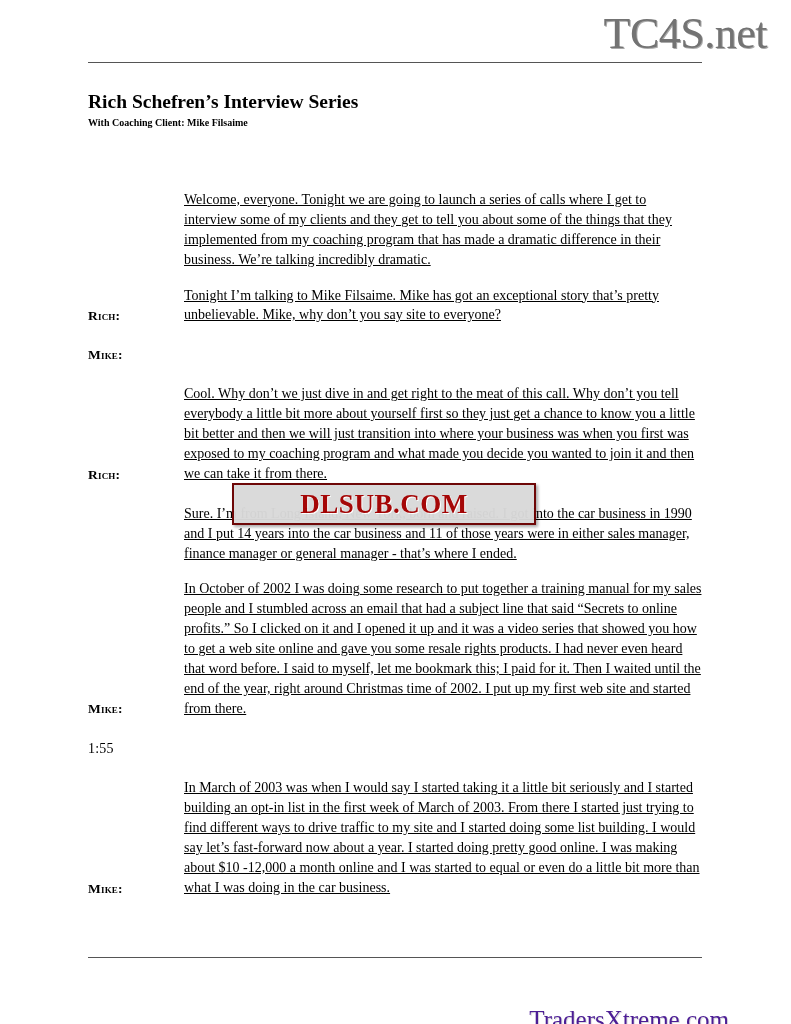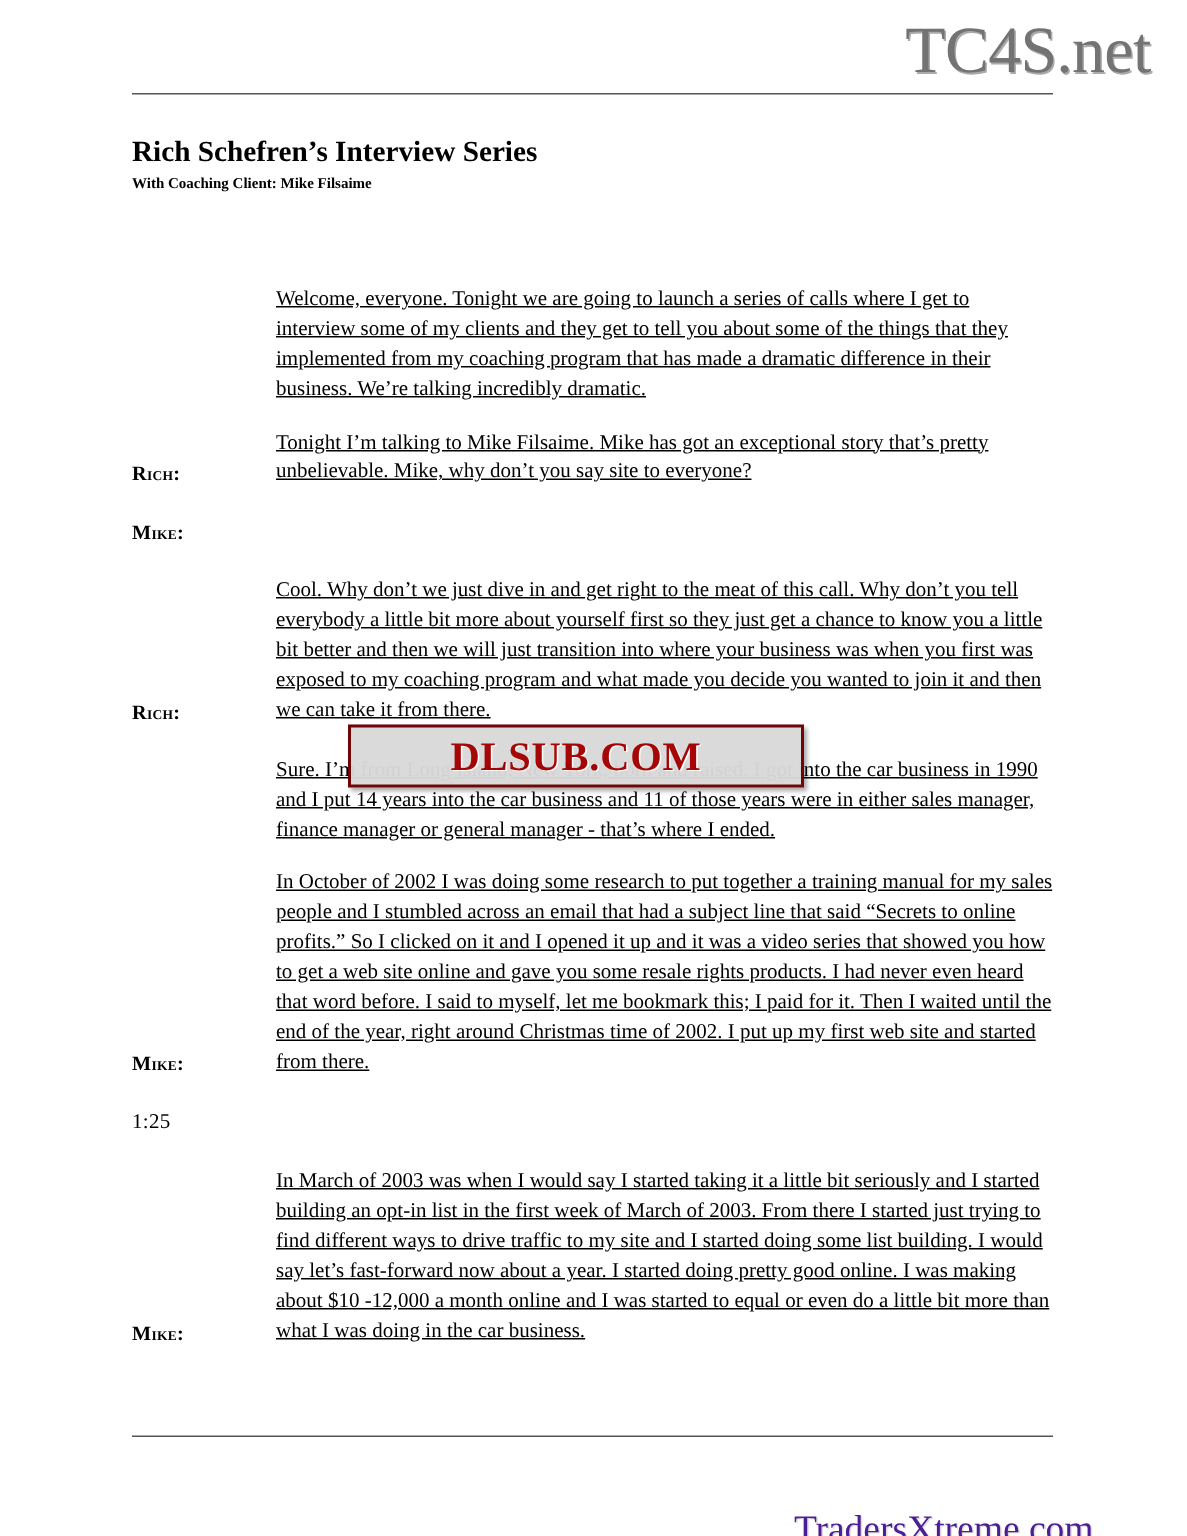--- a/index.html
+++ b/index.html
@@ -189,21 +189,21 @@
 
     <div class="entry">
       <div class="speaker">Mike:</div>
       <div class="lines">
         <p class="para">Sure. I’m from Long Island, New York, born and raised. I got into the car business in 1990 and I put 14 years into the car business and 11 of those years were in either sales manager, finance manager or general manager - that’s where I ended.</p>
         <p class="para">In October of 2002 I was doing some research to put together a training manual for my sales people and I stumbled across an email that had a subject line that said “Secrets to online profits.” So I clicked on it and I opened it up and it was a video series that showed you how to get a web site online and gave you some resale rights products. I had never even heard that word before. I said to myself, let me bookmark this; I paid for it. Then I waited until the end of the year, right around Christmas time of 2002. I put up my first web site and started from there.</p>
       </div>
     </div>
 
     <div class="entry timestamp">
-      <div class="speaker plain">1:25</div>
+      <div class="speaker plain">1:55</div>
       <div class="lines"></div>
     </div>
 
     <div class="entry">
       <div class="speaker">Mike:</div>
       <div class="lines">
         <p class="para">In March of 2003 was when I would say I started taking it a little bit seriously and I started building an opt-in list in the first week of March of 2003. From there I started just trying to find different ways to drive traffic to my site and I started doing some list building. I would say let’s fast-forward now about a year. I started doing pretty good online. I was making about $10 -12,000 a month online and I was started to equal or even do a little bit more than what I was doing in the car business.</p>
       </div>
     </div>
 

